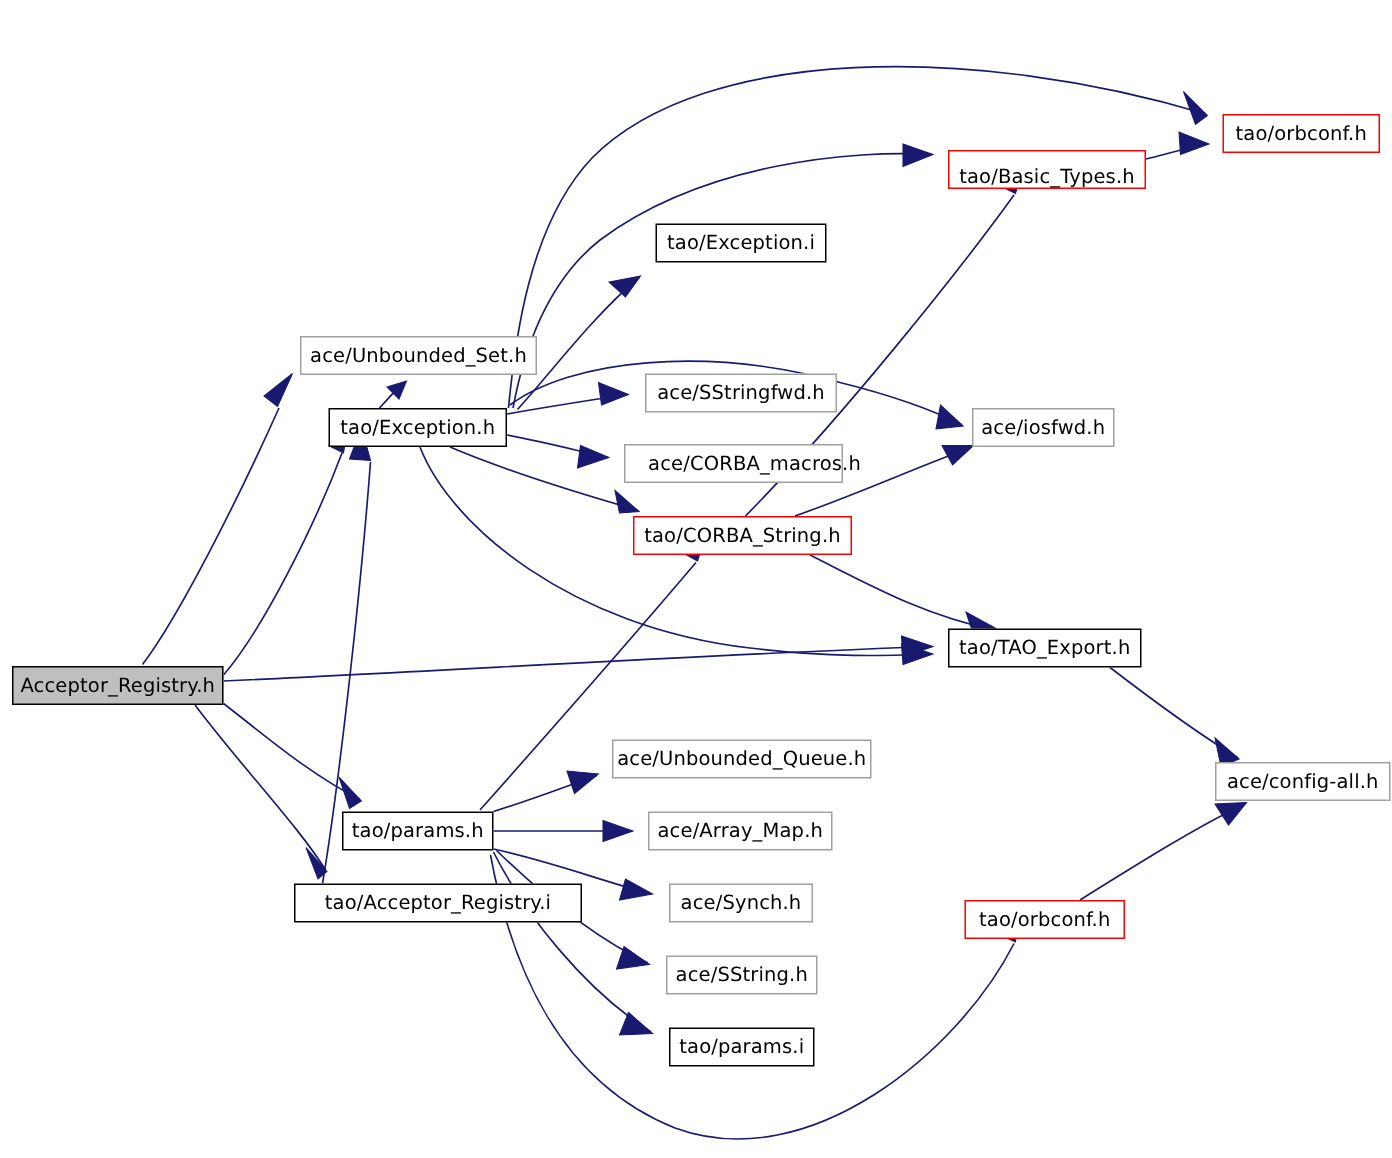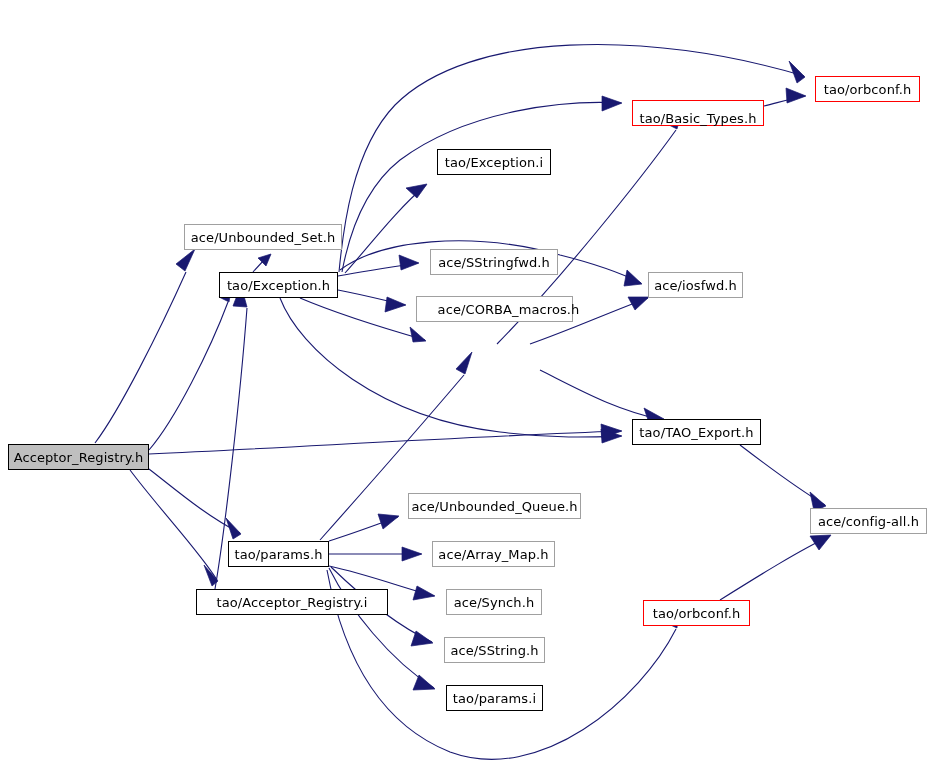--- a/index.html
+++ b/index.html
@@ -149,40 +149,43 @@
       <path class="edge-path" d="M 215,589 C 225,530 240,400 247,308"></path>
       <polygon class="arrow-head" points="247,307 241,285 233,306"></polygon>
 
     </g>
   </svg>
 
   <div class="node-box border-black fill-gray" style="left:8px; top:444px; width:141px; height:26px;">
     <span class="node-label">Acceptor_Registry.h</span>
   </div>
 
-  <div class="node-box border-gray" style="left:184px; top:224px; width:158px; height:26px;">
+  <div class="node-box border-gray" style="left:200px; top:224px; width:158px; height:26px;">
     <span class="node-label">ace/Unbounded_Set.h</span>
   </div>
 
   <div class="node-box border-black" style="left:219px; top:272px; width:119px; height:26px;">
     <span class="node-label">tao/Exception.h</span>
   </div>
 
   <div class="node-box border-black" style="left:437px; top:149px; width:114px; height:26px;">
     <span class="node-label">tao/Exception.i</span>
   </div>
 
   <div class="node-box border-gray" style="left:430px; top:249px; width:128px; height:26px;">
     <span class="node-label">ace/SStringfwd.h</span>
   </div>
 
-  <div class="node-box border-gray" style="left:416px; top:296px; width:157px; height:26px;padding-left:28px;">
+  <div class="node-box border-gray" style="left:416px; top:296px; width:146px; height:26px;padding-left:28px;">
     <span class="node-label">ace/CORBA_macros.h</span>
   </div>
 
+  <div class="node-box border-red" style="left:422px; top:344px; width:146px; height:26px;">
+    <span class="node-label">tao/CORBA_String.h</span>
+  </div>
 
   <div class="node-box border-red" style="left:632px; top:100px; width:132px; height:26px;align-items:flex-end;">
     <span class="node-label">tao/Basic_Types.h</span>
   </div>
 
   <div class="node-box border-red" style="left:815px; top:76px; width:105px; height:26px;">
     <span class="node-label">tao/orbconf.h</span>
   </div>
 
   <div class="node-box border-gray" style="left:648px; top:272px; width:95px; height:26px;">

